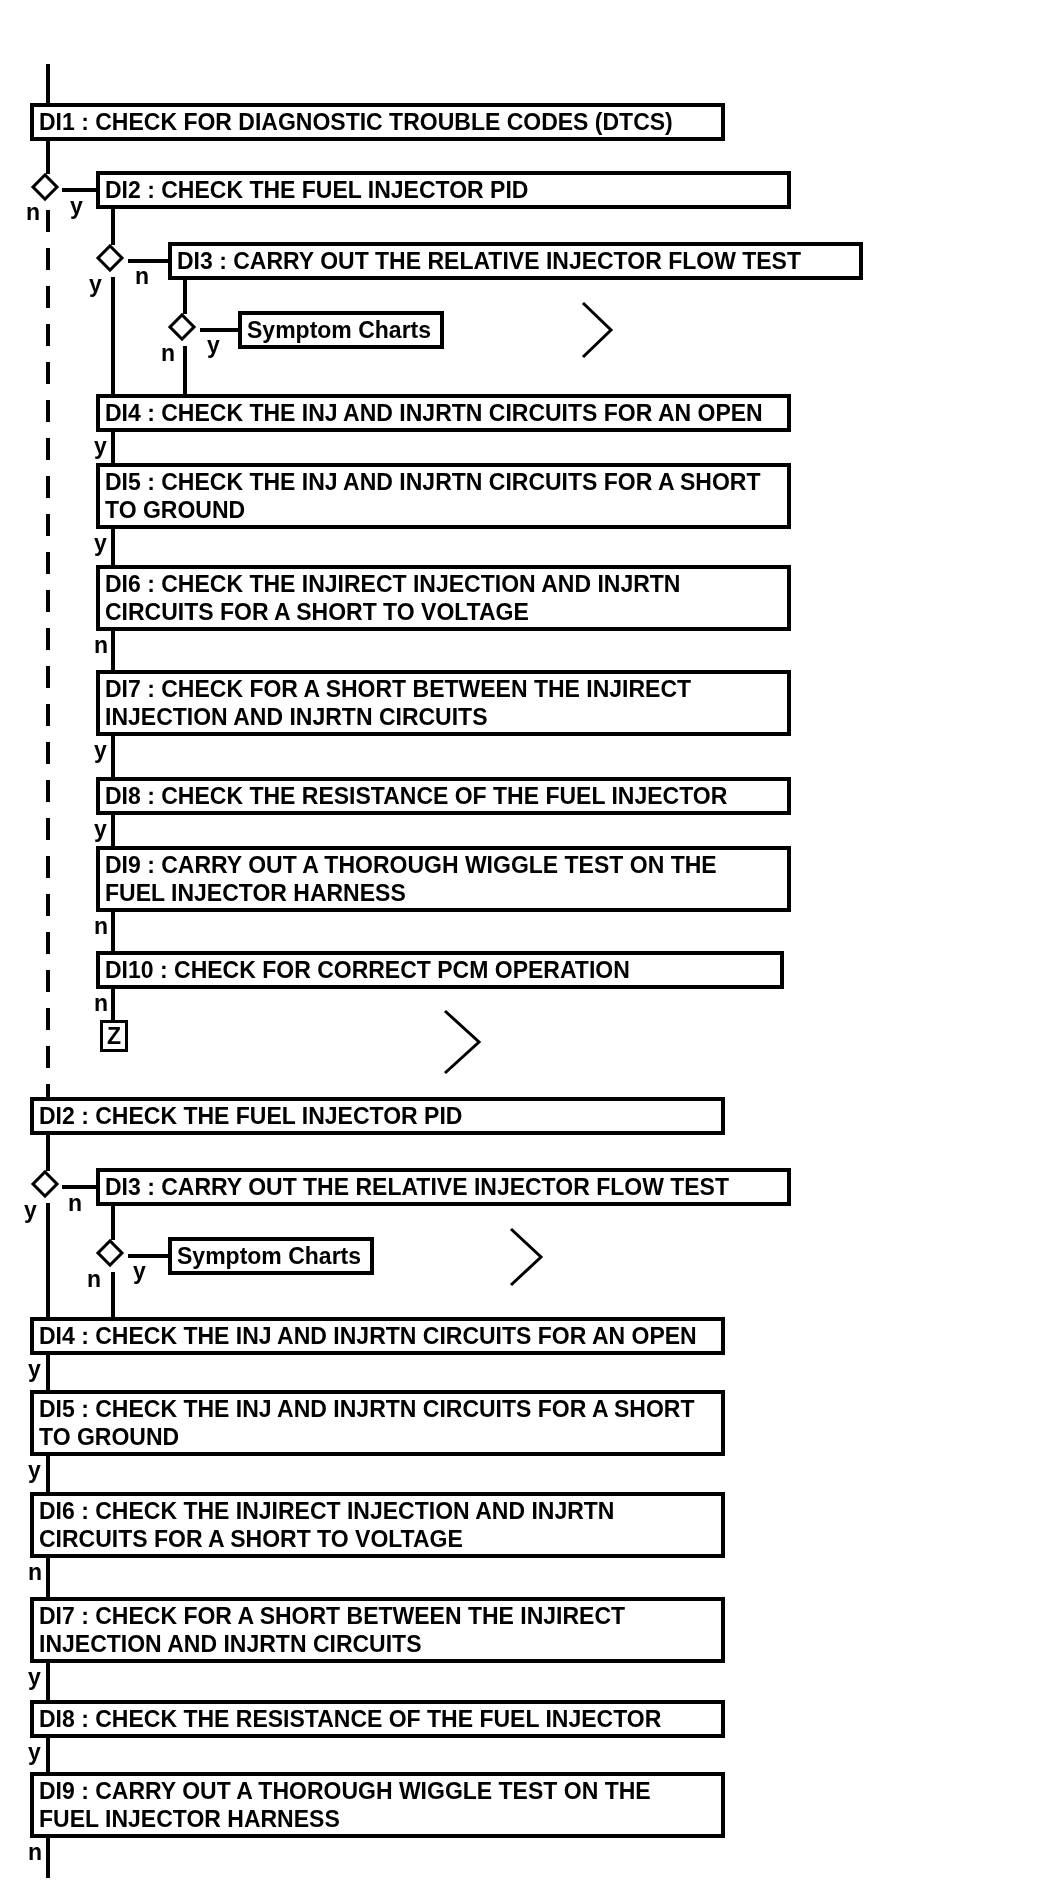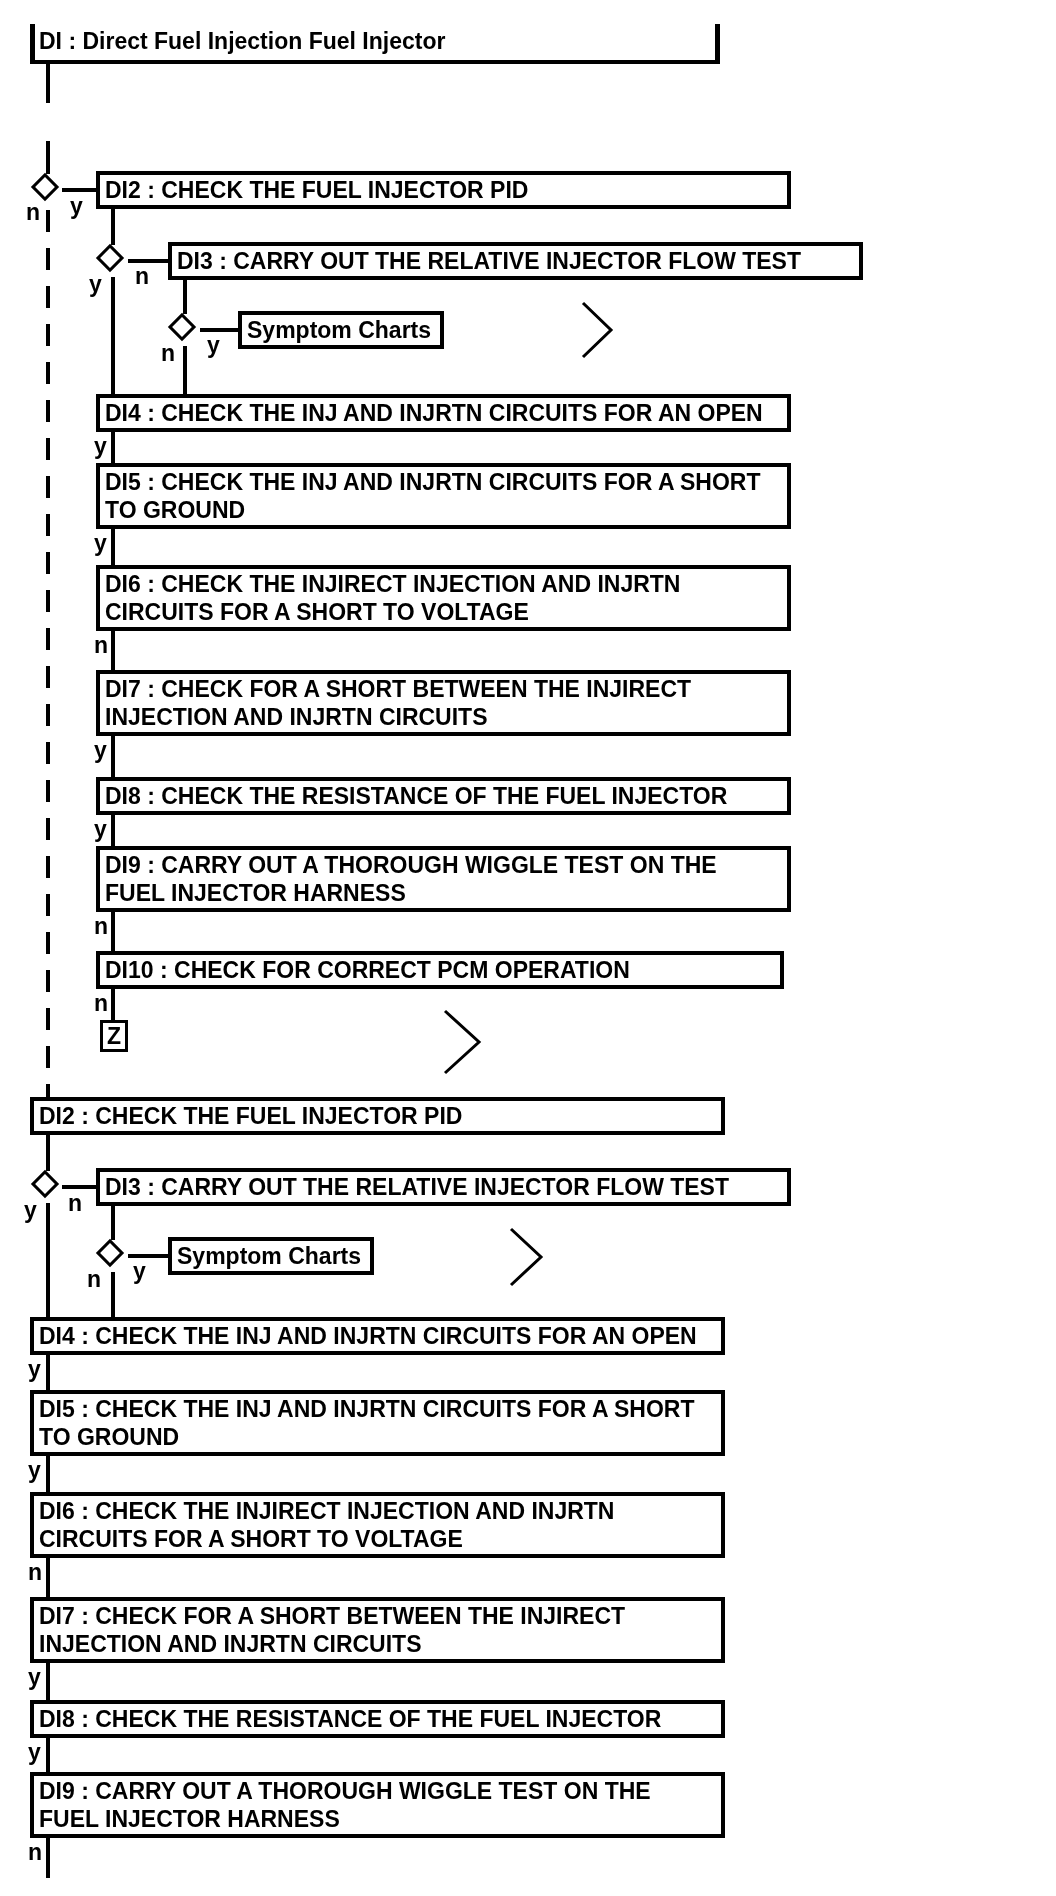--- a/index.html
+++ b/index.html
@@ -20,24 +20,24 @@
   .lbl{position:absolute;font-weight:bold;font-size:23px;line-height:24px}
   .zbox{position:absolute;width:28px;height:32px;border:3px solid #000;background:#fff;
         font-weight:bold;font-size:23px;line-height:26px;text-align:center}
   .chev{position:absolute}
 </style>
 </head>
 <body>
 
 <div id="canvas">
 
-  <div class="title" style="left:30px;top:24px;width:690px;height:40px">DI : Direct Fuel Injection Fuel Injector</div>
 
   <div class="vline" style="left:46px;top:64px;height:39px"></div>
 
+  <div class="box" style="left:30px;top:103px;width:695px;height:38px">DI1 : CHECK FOR DIAGNOSTIC TROUBLE CODES (DTCS)</div>
 
   <div class="vline" style="left:46px;top:141px;height:33px"></div>
   <div class="hline" style="left:62px;top:188px;width:34px"></div>
   <div class="diamond" style="left:35px;top:177px"></div>
   <div class="lbl" style="left:26px;top:200px">n</div>
   <div class="lbl" style="left:70px;top:194px">y</div>
 
   <div class="box" style="left:96px;top:171px;width:695px;height:38px">DI2 : CHECK THE FUEL INJECTOR PID</div>
 
   <div class="dash" style="left:46px;top:210px;height:887px"></div>

